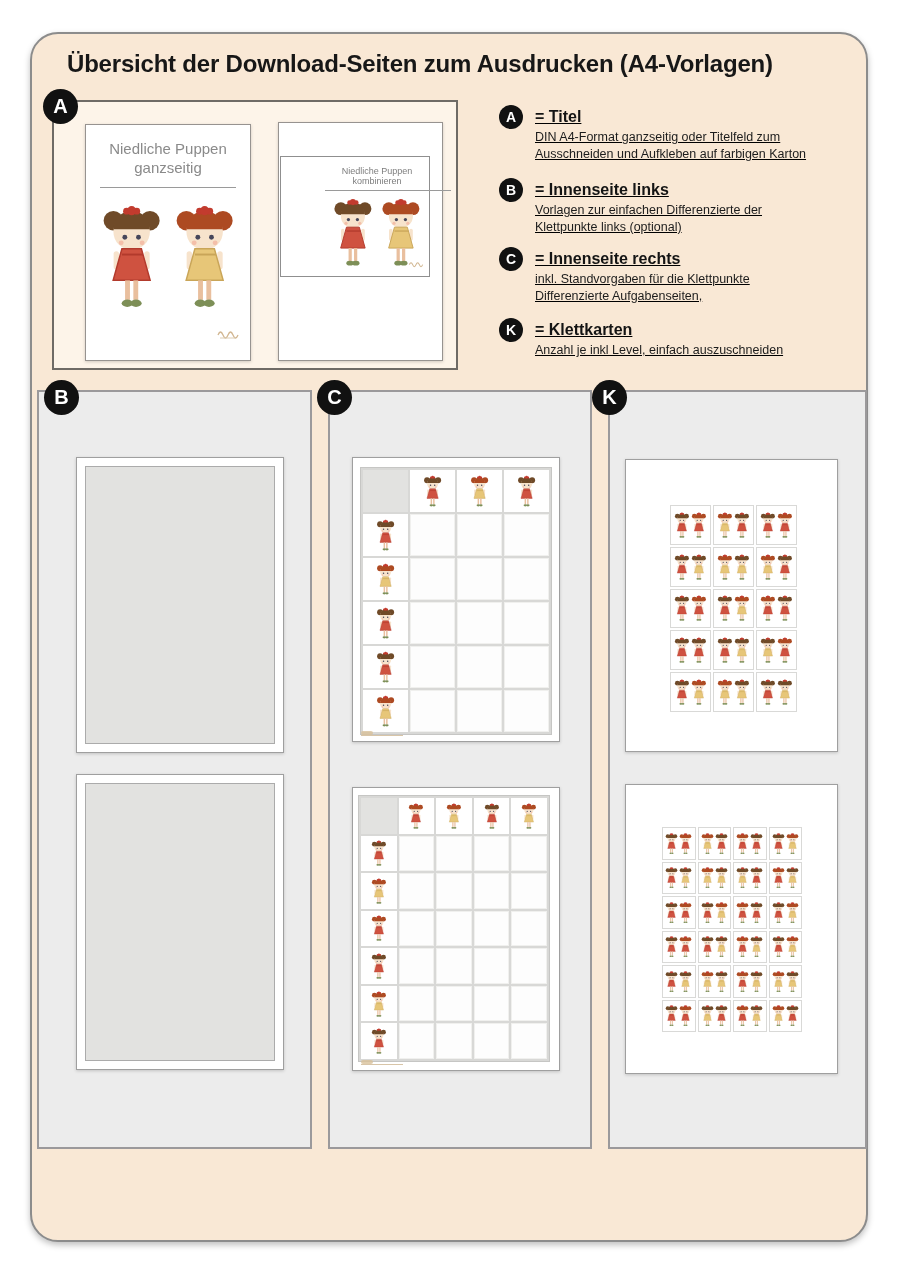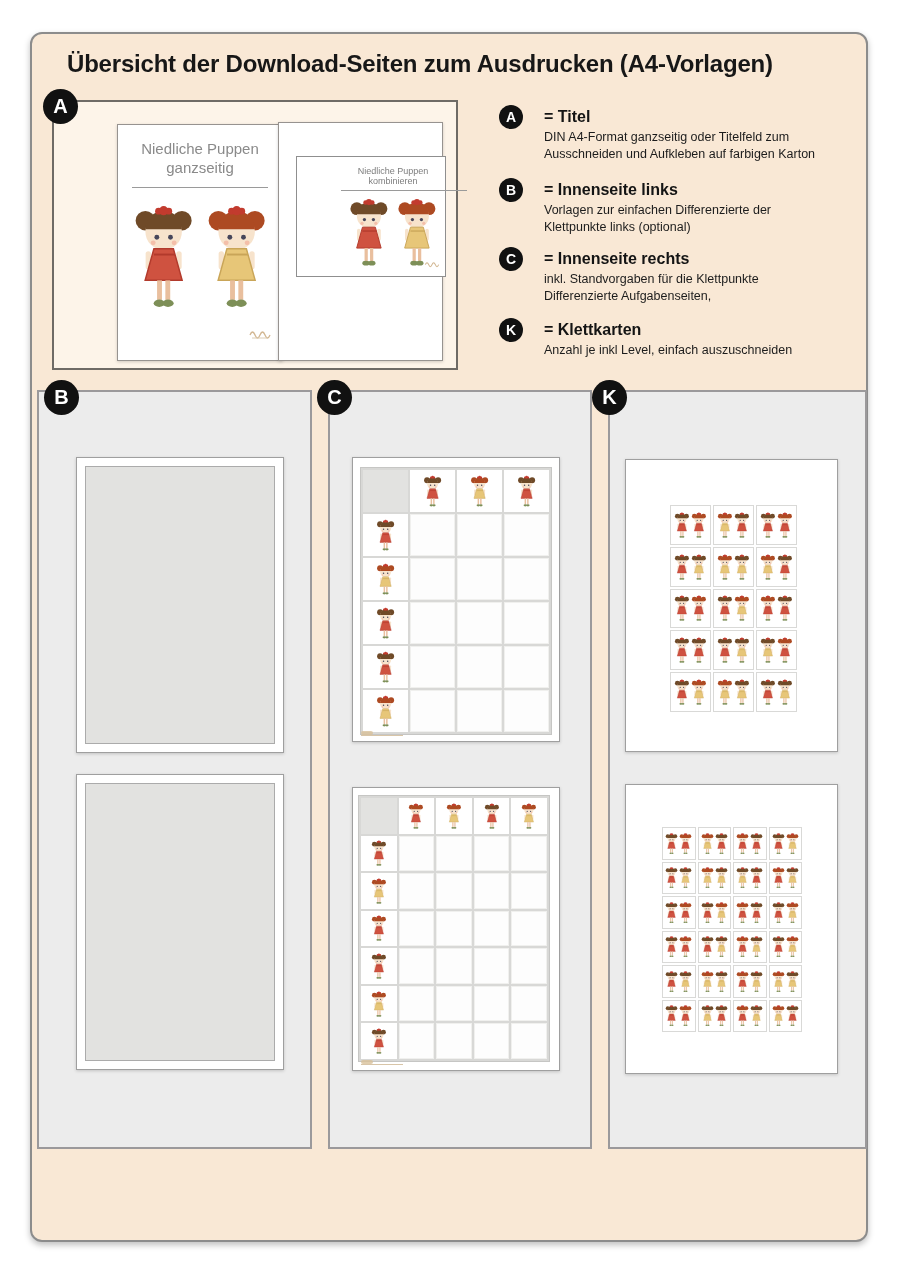--- a/index.html
+++ b/index.html
@@ -1,53 +1,53 @@
 <!DOCTYPE html>
 <html><head>
 <meta charset="utf-8">
 <style>
   * { margin:0; padding:0; box-sizing:border-box; }
   html,body { width:900px; height:1273px; background:#ffffff; overflow:hidden;
               font-family:"Liberation Sans", sans-serif; }
 
   .canvas { position:absolute; left:30px; top:32px; width:838px; height:1210px;
-            background:#f9e8d5; border:2px solid #8c8c8c; border-radius:12px;
+            background:#f9e8d5; border:2px solid #8c8c8c; border-radius:28px;
             box-shadow:0 3px 6px rgba(0,0,0,.25); }
 
   .page-title { position:absolute; left:35px; top:16px; font-size:24px; font-weight:bold;
                 color:#171717; letter-spacing:-0.2px; }
 
   .badge { position:absolute; background:#111111; color:#ffffff; border-radius:50%;
            display:flex; align-items:center; justify-content:center; font-weight:bold; z-index:5; }
   .badge-lg { width:35px; height:35px; font-size:20px; }
   .badge-sm { width:24px; height:24px; font-size:14px; }
 
   
   .panel-a { position:absolute; left:20px; top:66px; width:406px; height:270px;
              background:#fdf4e9; border:2px solid #6f6b66; }
   .thumb { position:absolute; background:#ffffff; border:1px solid #979390;
            box-shadow:0 0 0 1px #ffffff inset, 0 1px 3px rgba(0,0,0,.18); }
-  .thumb-1 { left:31px; top:22px; width:166px; height:237px;margin-left:32px; }
+  .thumb-1 { left:31px; top:22px; width:166px; height:237px; }
   .thumb-2 { left:224px; top:20px; width:165px; height:239px; }
   .thumb-title { margin-top:14px; text-align:center; font-size:15px; line-height:19px;
                  color:#8a8a8a; }
   .rule { border-top:1.5px solid #9a9a9a; margin:10px auto 0 auto; width:136px; }
   .dolls-row { display:flex; justify-content:center; align-items:flex-end; gap:10px; margin-top:12px; }
-  .title-card { position:absolute; left:17px; top:33px; width:150px; height:121px;
+  .title-card { position:absolute; left:1px; top:33px; width:150px; height:121px;
                 border:1.5px solid #8f8f8f; background:#fff;padding-left:44px; }
   .thumb-title-sm { margin-top:9px; text-align:center; font-size:9px; color:#7d7d7d; }
   .rule-sm { border-top:1px solid #9a9a9a; margin:4px auto 0 auto; width:126px; }
   .dolls-row-sm { display:flex; justify-content:center; align-items:flex-end; gap:6px; margin-top:4px; }
 
   .watermark { position:absolute; opacity:.85; }
 
   
   .legend-item { position:absolute; left:467px; width:330px; }
   .legend-item .badge-sm { left:0; top:0; }
-  .legend-text { margin-left:45px; }
+  .legend-text { margin-left:36px;text-decoration:underline; }
   .legend-title { font-size:16px; font-weight:bold; color:#141414; line-height:24px; }
   .legend-desc { font-size:12.5px; color:#1c1c1c; line-height:17px; }
 
   
   .col { position:absolute; top:356px; height:759px; background:#ececec; border:2px solid #9b999b; }
   .col-b { left:5px;   width:275px; }
   .col-c { left:296px; width:264px; }
   .col-k { left:576px; width:259px; }
 
   .page { position:absolute; background:#ffffff; border:1px solid #9f9f9f;

